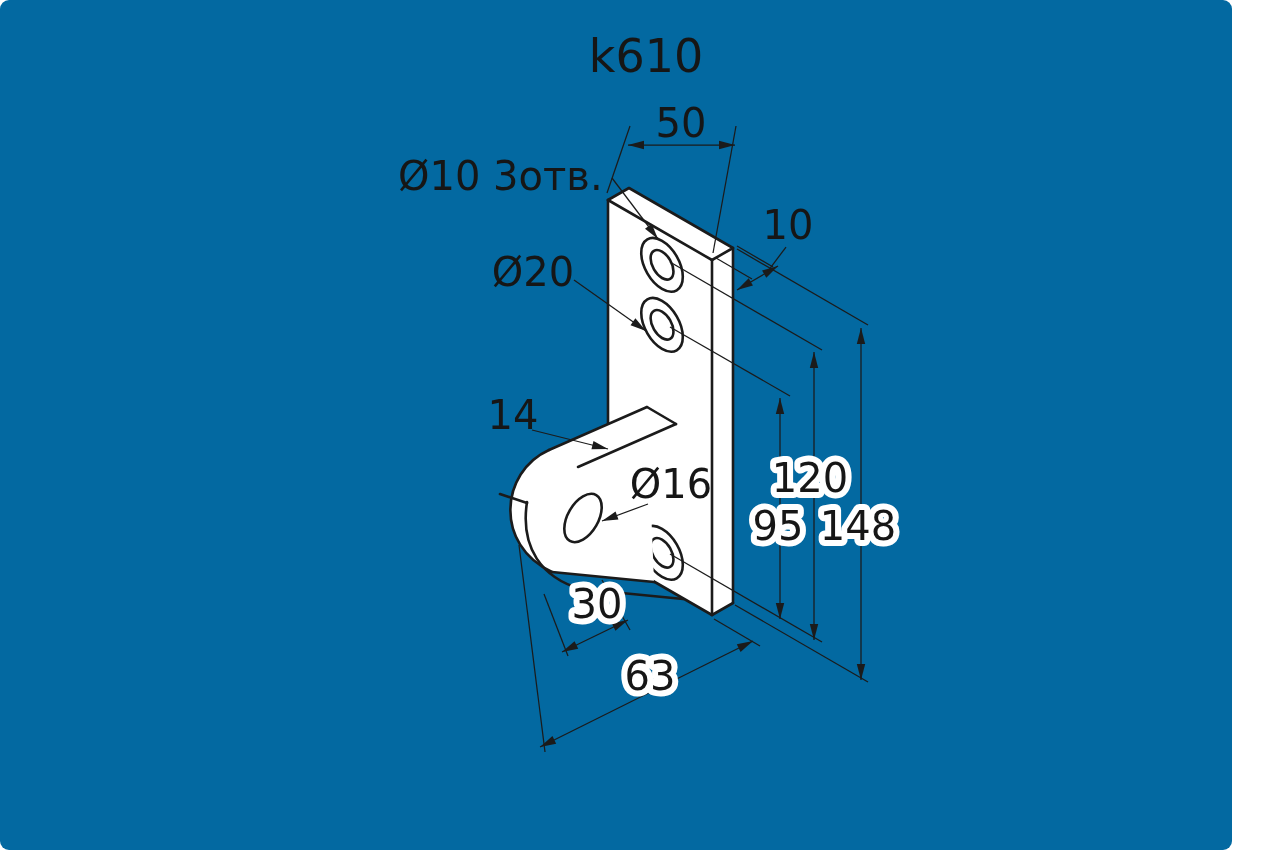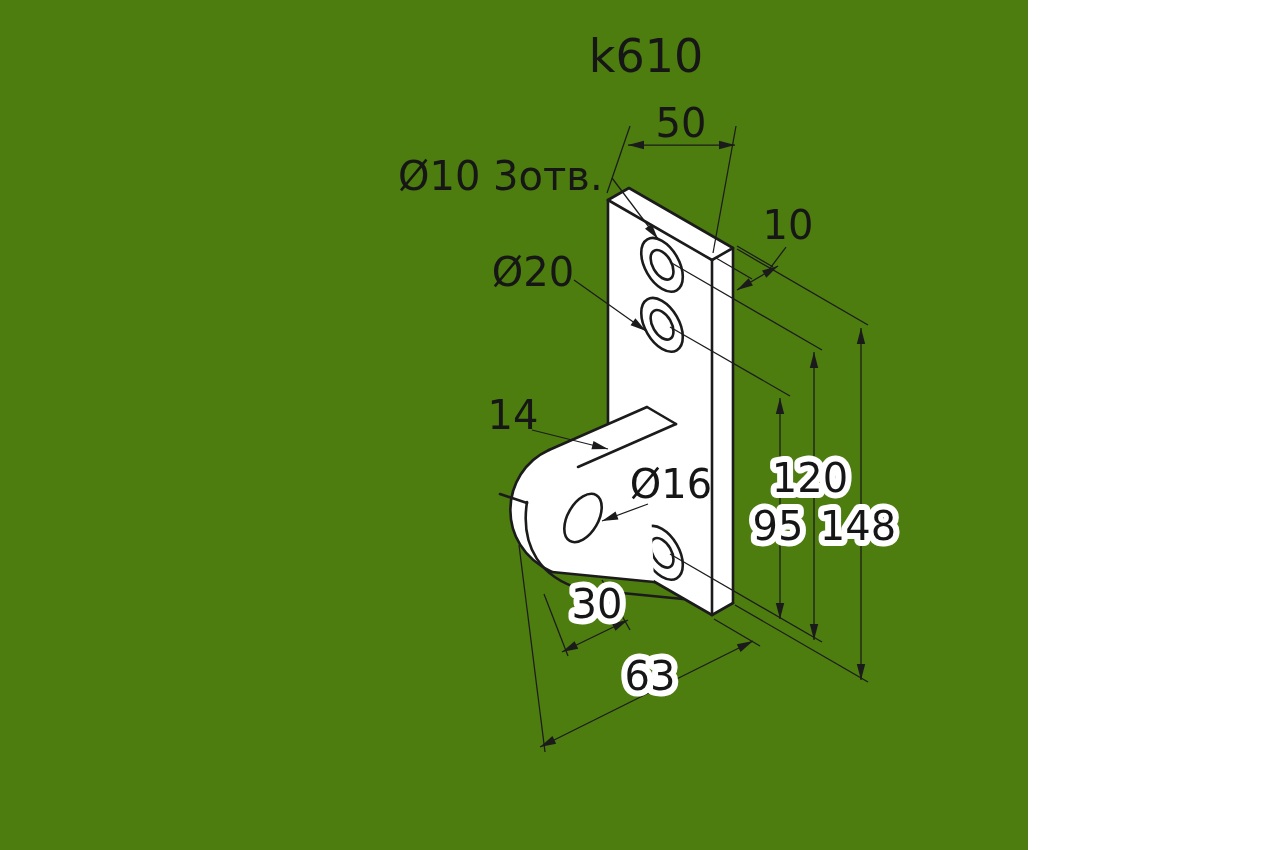--- a/index.html
+++ b/index.html
@@ -1,16 +1,16 @@
 <!DOCTYPE html>
 <html><head>
 <meta charset="utf-8">
 <style>
   html,body{margin:0;padding:0;background:#ffffff;}
-  .stage{width:1028px;height:850px;background:#4d7c0f;position:relative;overflow:hidden;}
+  .stage{width:1232px;height:850px;background:#0369a1;position:relative;overflow:hidden;border-radius:9px;}
   svg{display:block;}
   text{
     font-family:"DejaVu Sans", sans-serif;
     fill:#161616;
     stroke:none;
   }
   .dim-text{font-size:40px;}
   .title-text{font-size:46px;}
   .halo{paint-order:stroke;stroke:#ffffff;stroke-width:12px;stroke-linejoin:round;}
   .thick{stroke:#1b1b1b;stroke-width:2.6px;fill:none;stroke-linecap:round;stroke-linejoin:round;}

